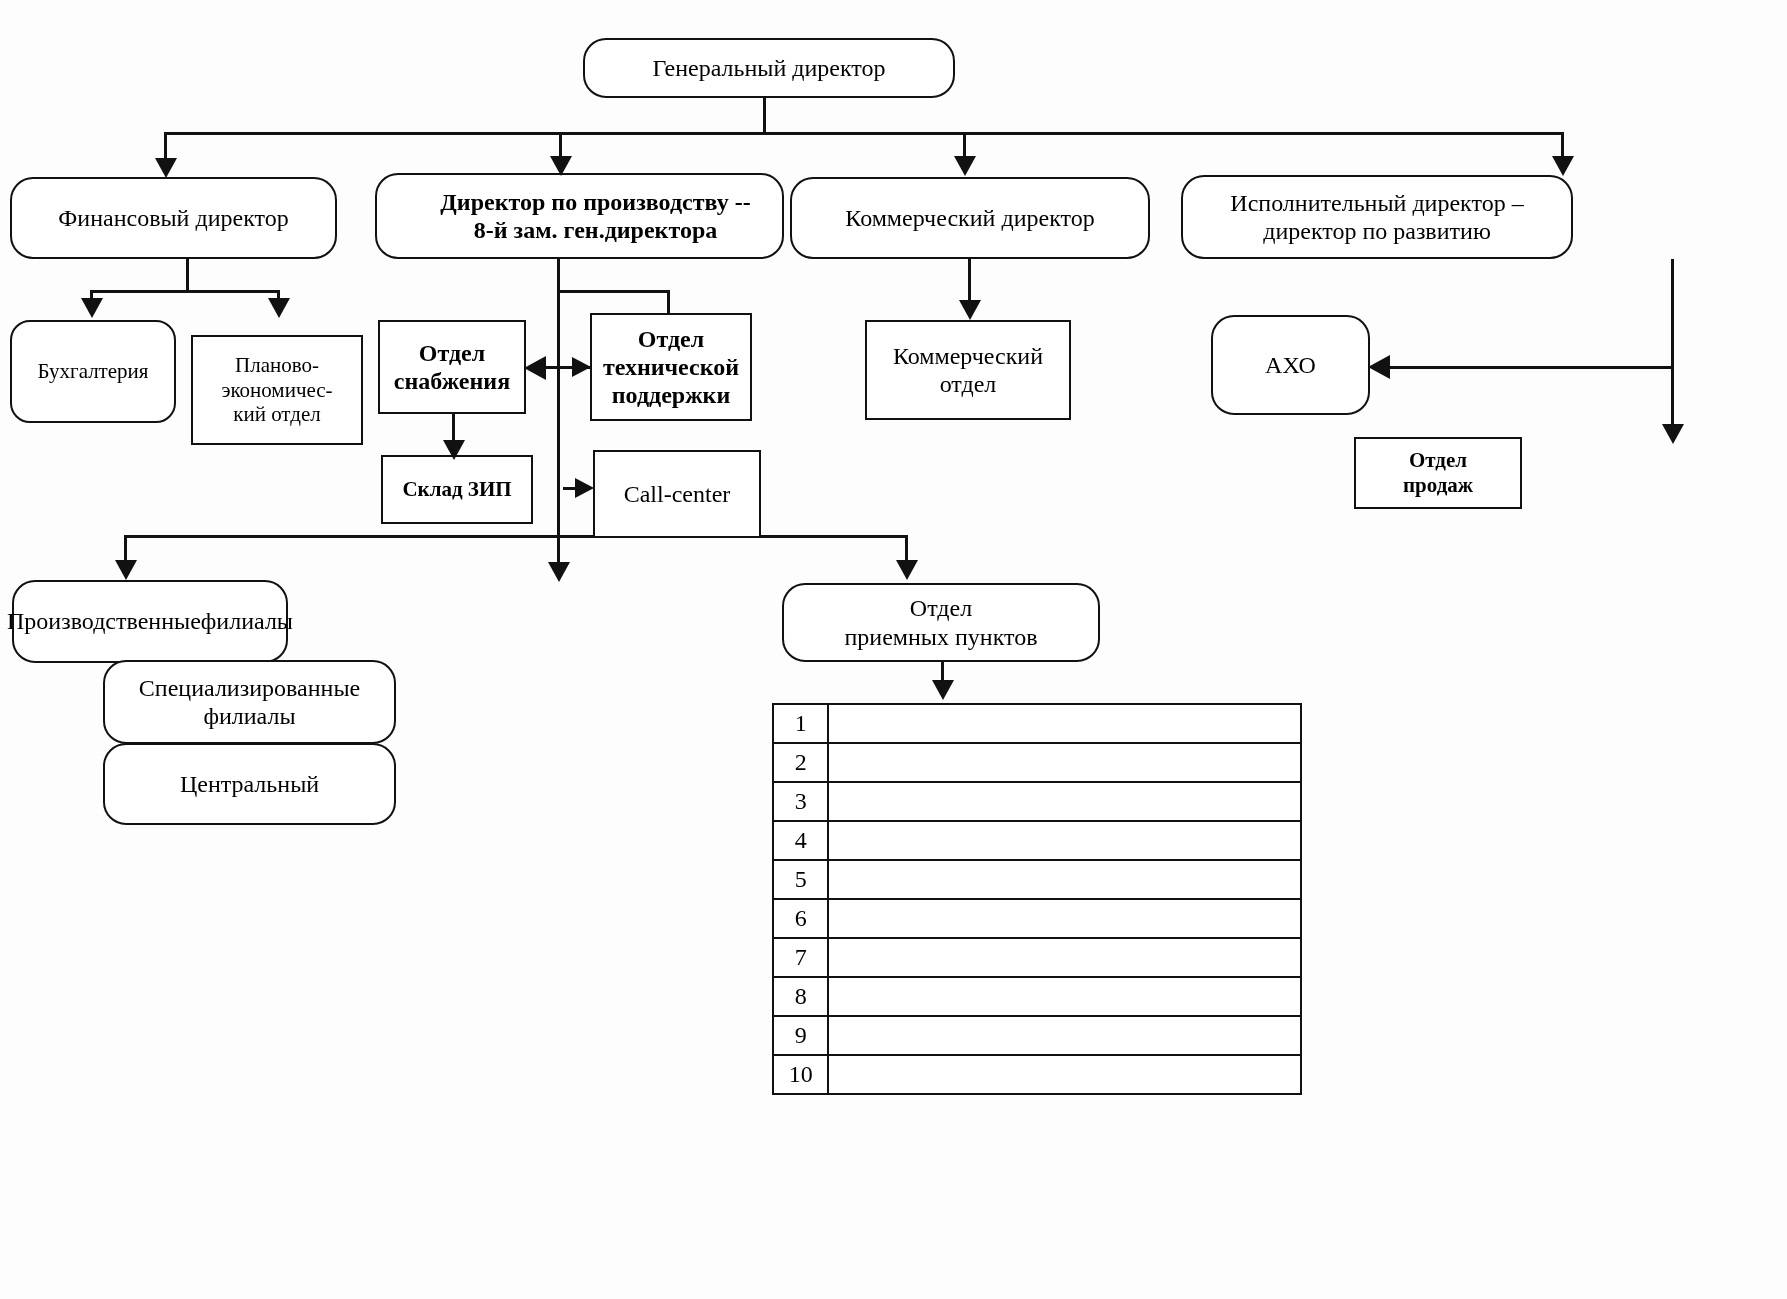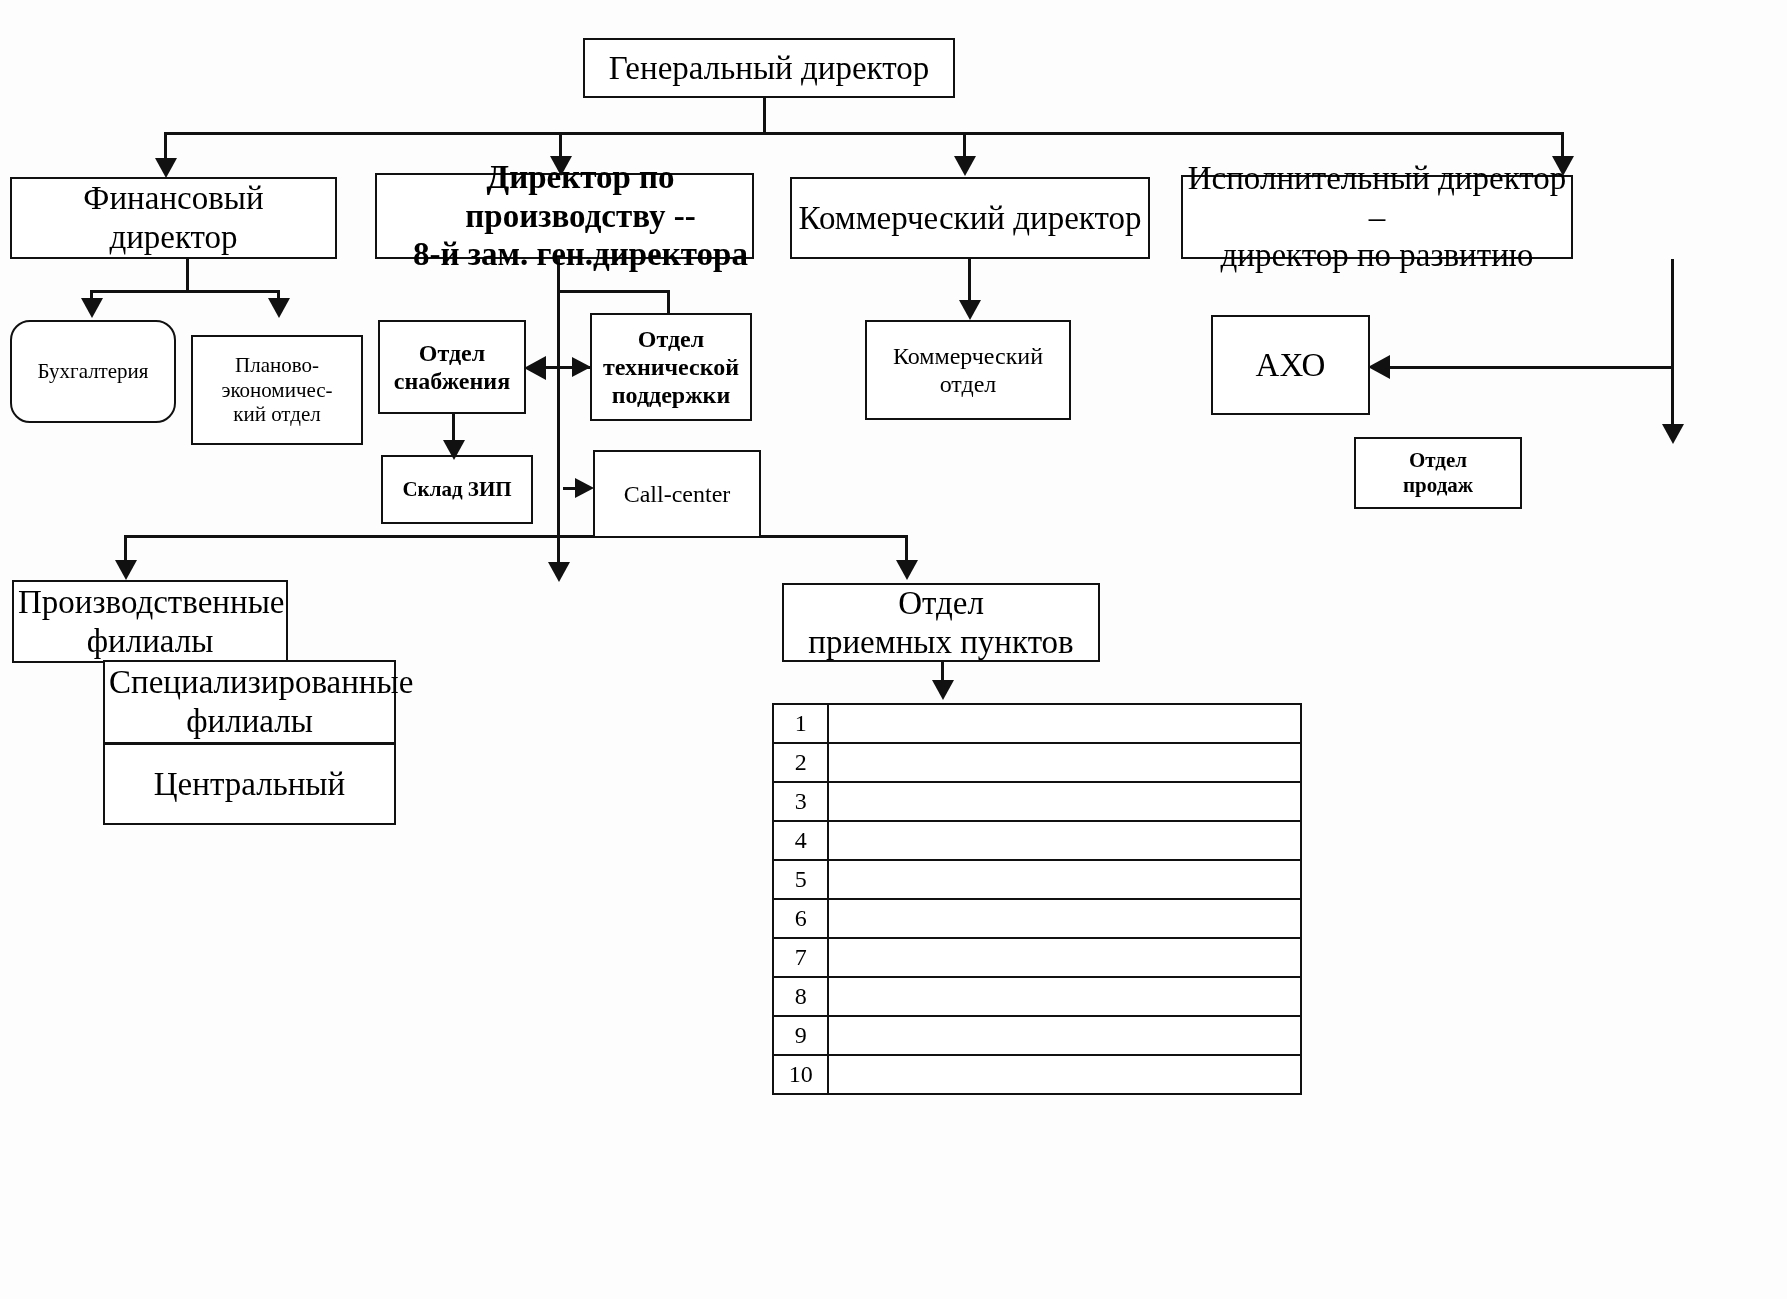--- a/index.html
+++ b/index.html
@@ -23,21 +23,21 @@
     background:#fff;
     display:flex;
     align-items:center;
     justify-content:center;
     text-align:center;
     line-height:1.18;
     z-index:5;
     padding:2px 4px;
   }
   .node span{display:block;width:100%;}
-  .t-lg{font-size:33px;}
+  .t-lg{font-size:24px;border-radius:23px;}
   .t-md{font-size:24px;}
   .t-sm{font-size:21px;}
   .bold{font-weight:bold;}
   
   .ln{position:absolute;background:#111;z-index:2;}
   .h{height:3px;}
   .v{width:3px;}
   
   .arw{position:absolute;width:0;height:0;z-index:6;}
   .arw-d{border-left:11px solid transparent;border-right:11px solid transparent;border-top:20px solid #111;}
@@ -126,21 +126,21 @@
   <div class="arw arw-d" style="left:932px;top:680px;"></div>
 
   <div class="node t-lg" style="left:583px;top:38px;width:372px;height:60px;">
     <span>Генеральный директор</span>
   </div>
 
   <div class="node t-lg" style="left:10px;top:177px;width:327px;height:82px;">
     <span>Финансовый директор</span>
   </div>
 
-  <div class="node t-lg bold" style="left:375px;top:173px;width:379px;height:86px;flex-direction:column;padding-left:36px;">
+  <div class="node t-lg bold" style="left:375px;top:173px;width:409px;height:86px;flex-direction:column;padding-left:36px;">
     <span>Директор по производству --</span>
     <span>8-й зам. ген.директора</span>
   </div>
 
   <div class="node t-lg" style="left:790px;top:177px;width:360px;height:82px;">
     <span>Коммерческий директор</span>
   </div>
 
   <div class="node t-lg" style="left:1181px;top:175px;width:392px;height:84px;flex-direction:column;">
     <span>Исполнительный директор –</span>
@@ -183,21 +183,21 @@
 
   <div class="node t-md" style="left:593px;top:450px;width:168px;height:88px;">
     <span>Call-center</span>
   </div>
 
   <div class="node t-sm bold" style="left:1354px;top:437px;width:168px;height:72px;flex-direction:column;">
     <span>Отдел</span>
     <span>продаж</span>
   </div>
 
-  <div class="node t-lg stack" style="left:12px;top:580px;width:276px;height:83px;flex-direction:column;">
+  <div class="node t-lg stack" style="left:12px;top:580px;width:276px;height:83px;flex-direction:row;">
     <span>Производственные</span>
     <span>филиалы</span>
   </div>
 
   <div class="node t-lg stack" style="left:103px;top:660px;width:293px;height:84px;flex-direction:column;z-index:7;">
     <span>Специализированные</span>
     <span>филиалы</span>
   </div>
 
   <div class="node t-lg stack" style="left:103px;top:743px;width:293px;height:82px;z-index:7;">

